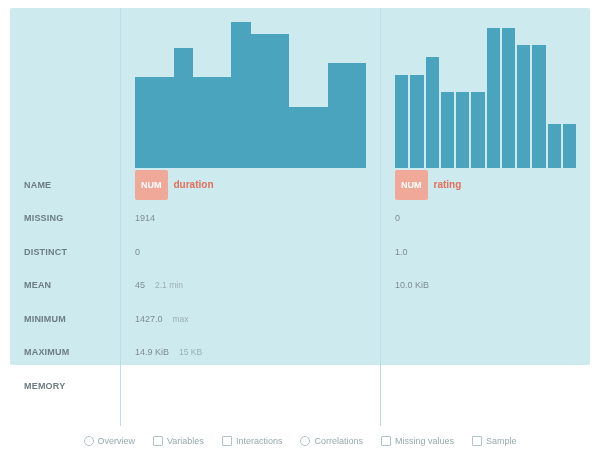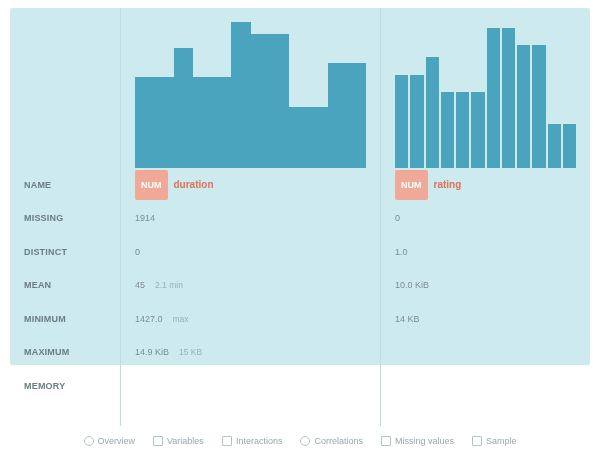--- a/index.html
+++ b/index.html
@@ -221,26 +221,20 @@
             <span class="stat-val">1.0</span>
             <span class="stat-sub"></span>
           </span>
         </div>
         <div class="row">
           <span class="stat">
             <span class="stat-val">10.0 KiB</span>
             <span class="stat-sub"></span>
           </span>
         </div>
-        <div class="row">
-          <span class="stat">
-            <span class="stat-val">14 KB</span>
-            <span class="stat-sub"></span>
-          </span>
-        </div>
       </div>
 
     </div>
   </div>
 
   <div class="footer">
     <div class="foot-item">
       <span class="foot-ico round"></span>
       <span>Overview</span>
     </div>

